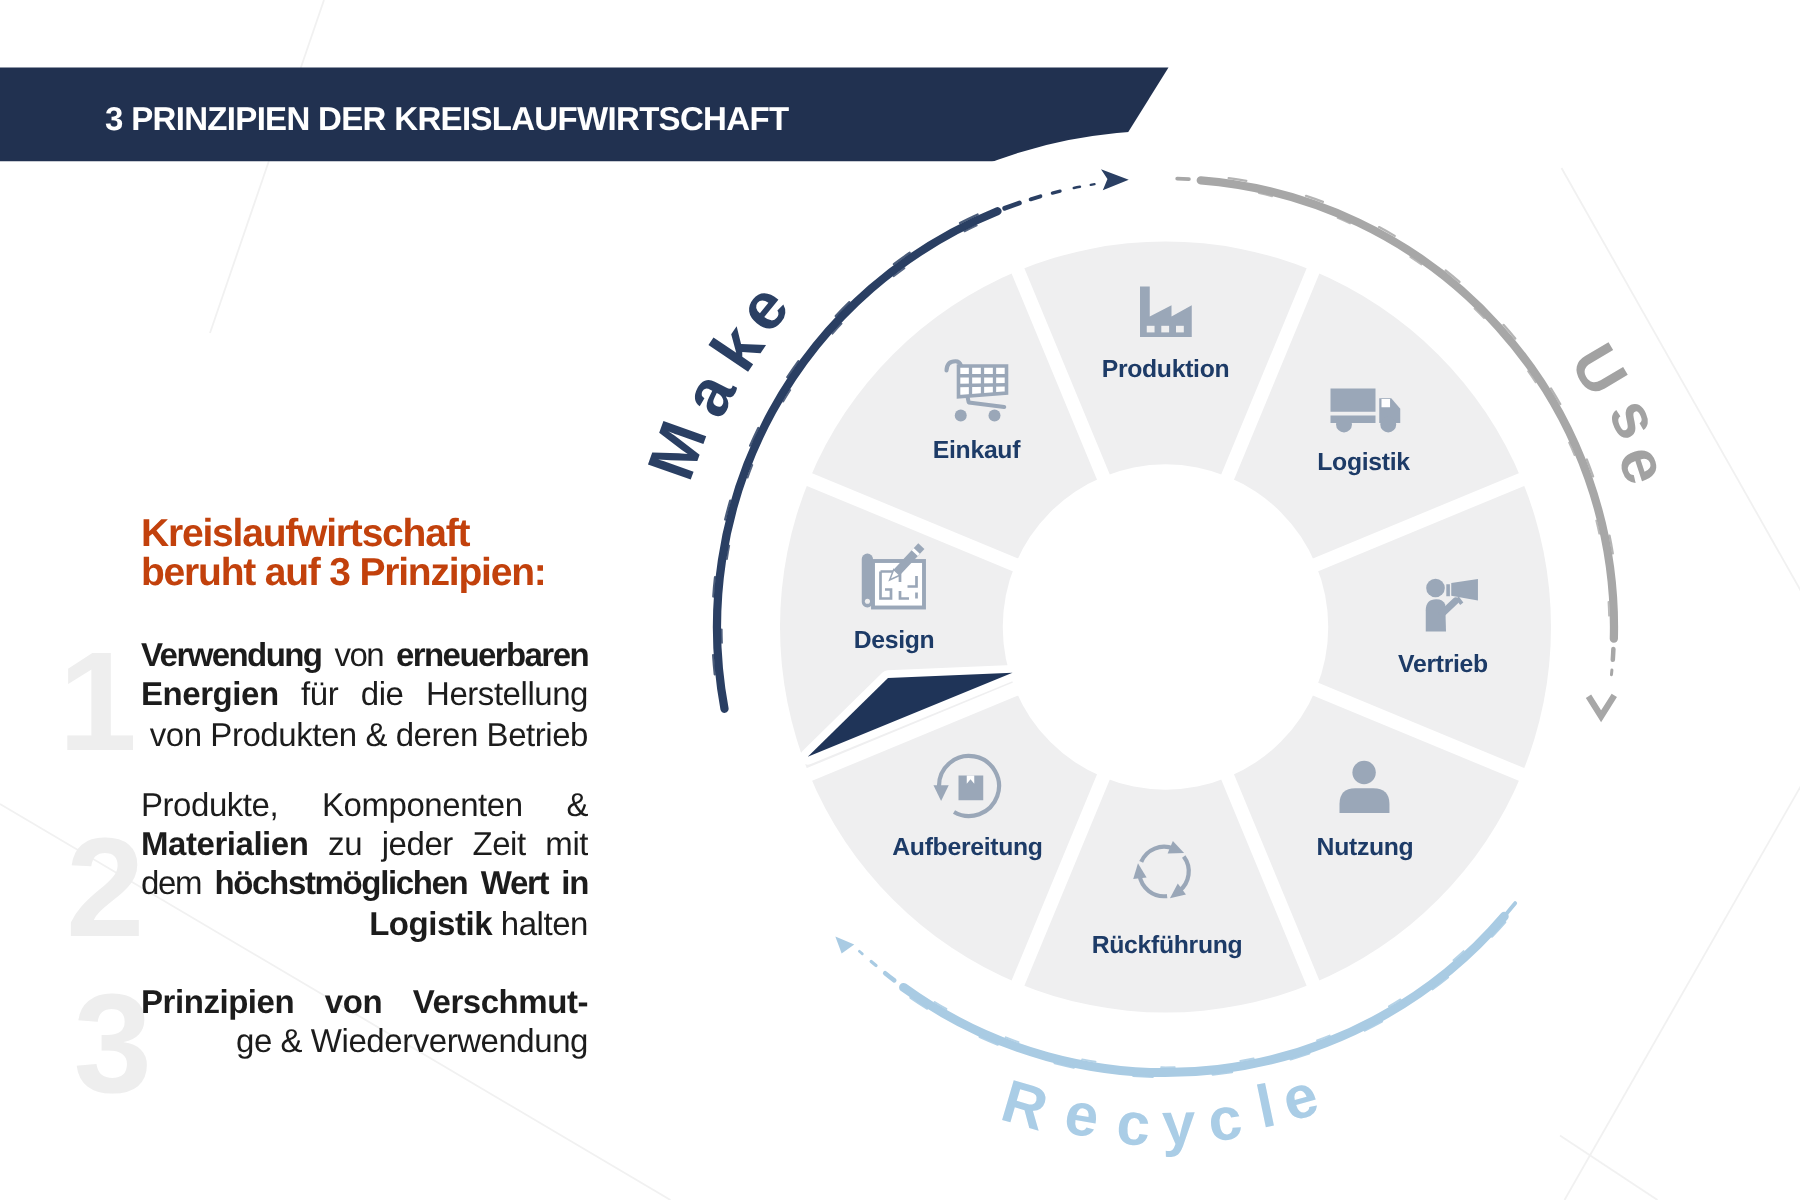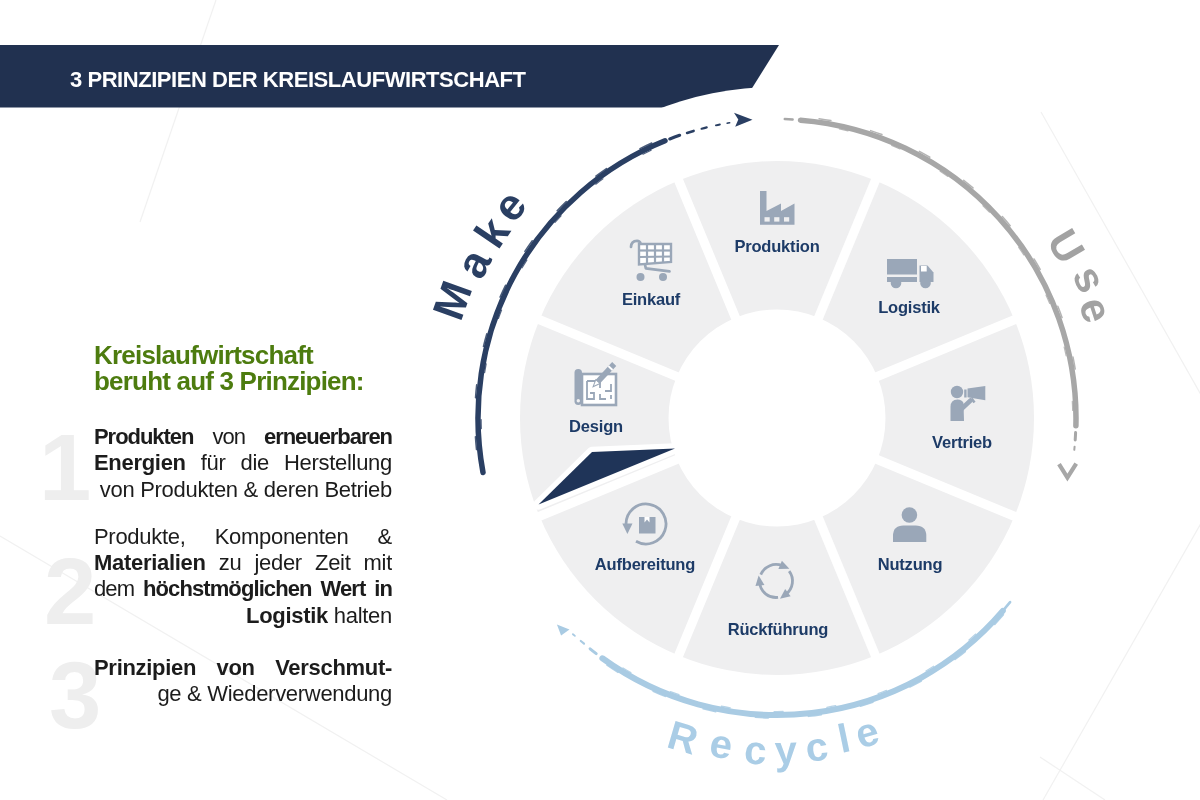--- a/index.html
+++ b/index.html
@@ -2,21 +2,21 @@
 <html lang="de"><head>
 <meta charset="utf-8">
 <title>Kreislaufwirtschaft</title>
 <style>
   html,body{margin:0;padding:0;}
   body{width:1200px;height:800px;background:#ffffff;overflow:hidden;position:relative;
        font-family:"Liberation Sans",sans-serif;}
   #stage{position:absolute;left:0;top:0;width:968px;height:800px;}
   svg{position:absolute;left:0;top:0;}
   .txt{position:absolute;left:94px;width:298px;color:#1c1c1c;}
-  h2{margin:0;font-size:26px;line-height:26px;font-weight:bold;color:#4d7c0f;letter-spacing:-0.8px;}
+  h2{margin:0;font-size:26px;line-height:26px;font-weight:bold;color:#c2410c;letter-spacing:-0.8px;}
   p.j{margin:0;font-size:22px;line-height:26.3px;letter-spacing:-0.3px;text-align:left;}
   p.j .ln{display:block;text-align:justify;text-align-last:justify;height:26.3px;overflow:hidden;}
   p.j .last{display:block;text-align:right;height:26.3px;overflow:hidden;}
   .num{position:absolute;font-weight:bold;font-size:94px;color:#eeeeee;line-height:1;}
 </style>
 </head>
 <body>
 <div id="stage">
 <svg width="1200" height="800" viewBox="0 0 1200 800">
 
@@ -196,21 +196,21 @@
 
 <div class="num" style="left:39px;top:421px;">1</div>
 <div class="num" style="left:44px;top:545px;">2</div>
 <div class="num" style="left:49px;top:649px;">3</div>
 
 <div class="txt" style="top:342px;">
   <h2>Kreislaufwirtschaft<br>beruht auf 3 Prinzipien:</h2>
 </div>
 <div class="txt" style="top:424px;">
   <p class="j">
-    <span class="ln" style="letter-spacing:-1.05px;"><b>Produkten</b> von <b>erneuerbaren</b></span>
+    <span class="ln" style="letter-spacing:-1.05px;"><b>Verwendung</b> von <b>erneuerbaren</b></span>
     <span class="ln"><b>Energien</b> für die Herstellung</span>
     <span class="last">von Produkten &amp; deren Betrieb</span>
   </p>
   <p class="j" style="margin-top:21px;">
     <span class="ln">Produkte, Komponenten &amp;</span>
     <span class="ln"><b>Materialien</b> zu jeder Zeit mit</span>
     <span class="ln" style="letter-spacing:-0.9px;">dem <b>höchstmöglichen Wert in</b></span>
     <span class="last"><b>Logistik</b> halten</span>
   </p>
   <p class="j" style="margin-top:26px;">

